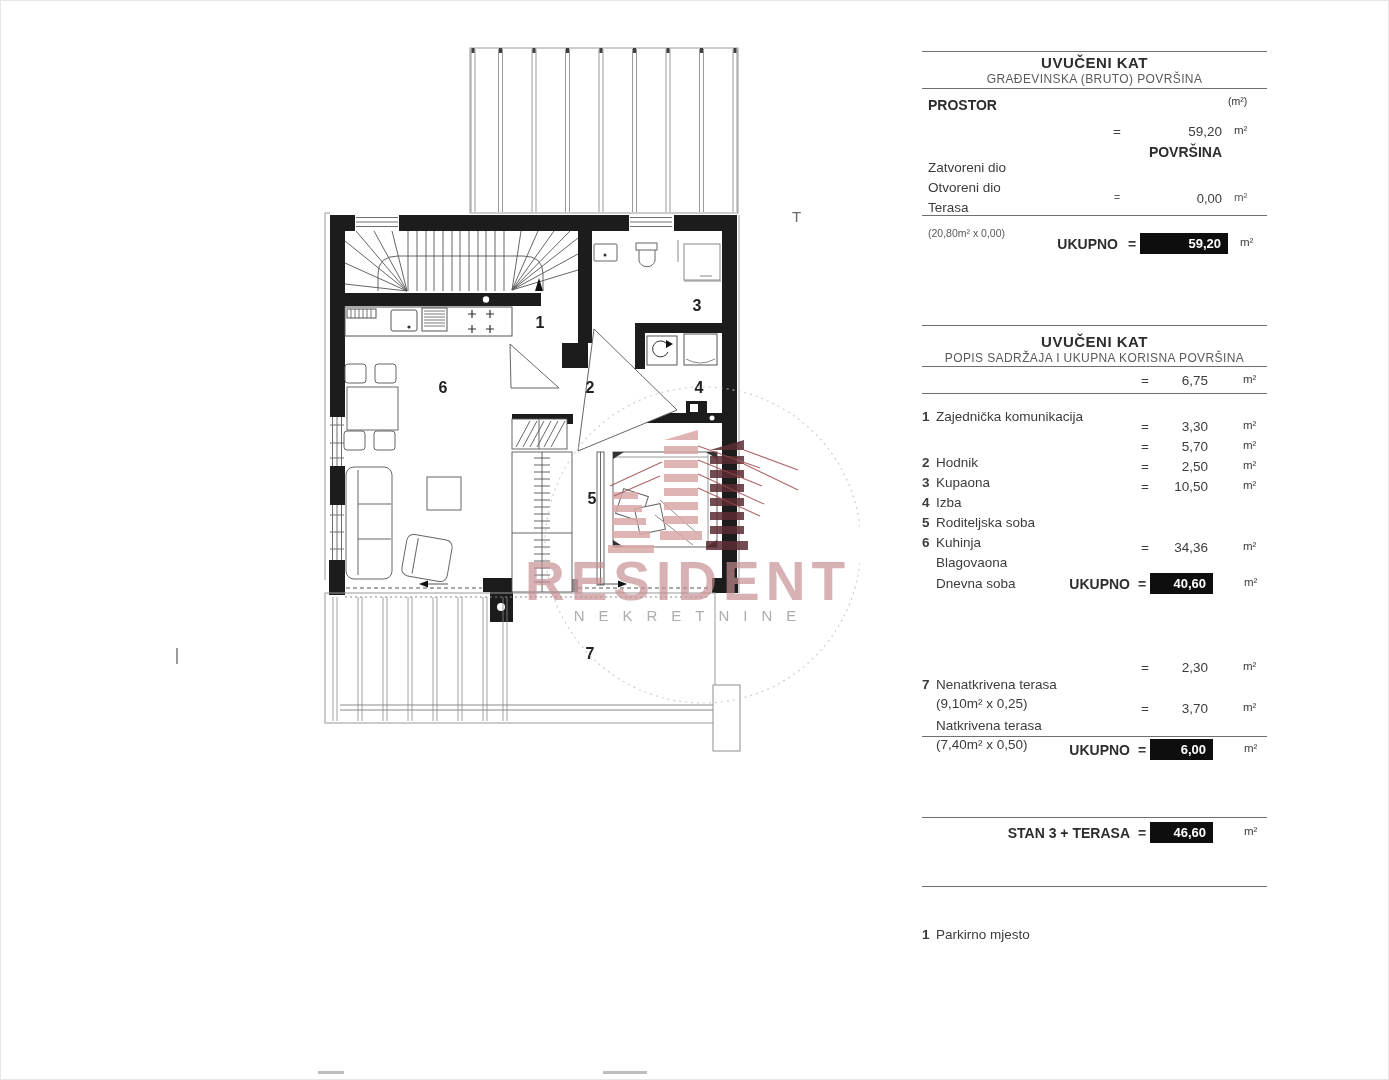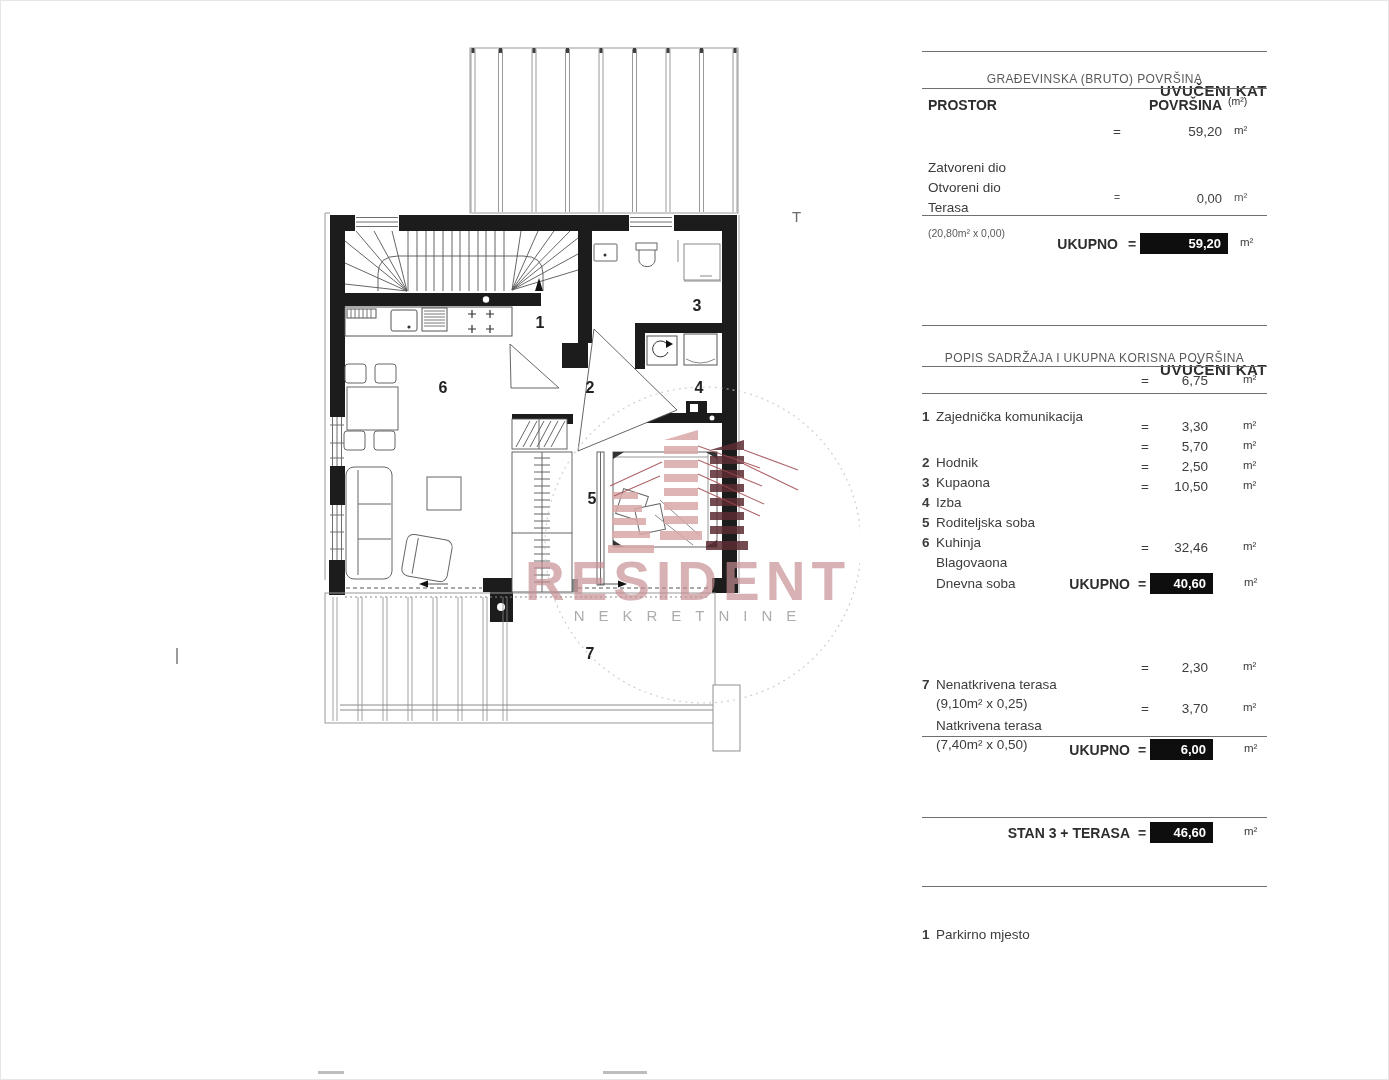--- a/index.html
+++ b/index.html
@@ -2,38 +2,38 @@
 <html><head>
 <meta charset="utf-8">
 <style>
   html,body{margin:0;padding:0;background:#fff;}
   body{width:1389px;height:1080px;position:relative;overflow:hidden;
        font-family:"Liberation Sans",sans-serif;color:#3c3c3c;}
   .page-frame{position:absolute;inset:0;border:1px solid #e6e6e6;pointer-events:none;}
   
   .panel{position:absolute;left:922px;top:40px;width:345px;height:880px;}
   .hr{position:absolute;left:0;width:345px;height:1px;background:#707070;}
-  .ttl{position:absolute;left:0;width:345px;text-align:right;font-weight:bold;
-       font-size:15px;color:#2d2d2d;letter-spacing:.5px;margin-top:28px;}
+  .ttl{position:absolute;left:0;width:345px;text-align:center;font-weight:bold;
+       font-size:15px;color:#2d2d2d;letter-spacing:.5px;}
   .sub{position:absolute;left:0;width:345px;text-align:center;font-size:12px;
        color:#5a5a5a;letter-spacing:.4px;}
   .prow{position:absolute;height:18px;font-size:13.5px;white-space:nowrap;}
   .prow .lbl{position:absolute;left:6px;margin-top:36px;}
   .prow .eq{position:absolute;left:186px;width:18px;text-align:center;}
   .prow .val{position:absolute;left:216px;width:84px;text-align:right;}
   .prow .unit{position:absolute;left:312px;font-size:11.5px;}
   .prow.small{font-size:10.5px;color:#5a5a5a;}
   .t2 .lbl{left:0;}
   .t2 .eq{left:214px;}
   .t2 .val{left:206px;width:80px;}
   .t2 .unit{left:321px;}
   .num{display:inline-block;width:14px;font-weight:bold;}
   .hdr{position:absolute;height:18px;font-weight:bold;font-size:14px;color:#2d2d2d;}
   .hdr .h1{position:absolute;left:6px;}
-  .hdr .h2{position:absolute;left:160px;width:140px;text-align:right;}
+  .hdr .h2{position:absolute;left:160px;width:140px;text-align:right;margin-top:47px;}
   .hdr .h3{position:absolute;left:306px;font-size:10.5px;font-weight:normal;top:-2px;}
   .trow{position:absolute;height:24px;font-size:14px;white-space:nowrap;}
   .trow .tlabel{position:absolute;left:0;width:196px;text-align:right;font-weight:bold;color:#2d2d2d;}
   .trow .teq{position:absolute;left:202px;width:16px;text-align:center;font-weight:bold;}
   .trow .tbox{position:absolute;left:218px;top:-3px;width:88px;height:21px;background:#0e0e0e;
       color:#fff;font-weight:bold;font-size:13px;text-align:right;
       padding:3px 7px 0 0;box-sizing:border-box;}
   .trow .tunit{position:absolute;left:318px;font-size:11.5px;font-weight:normal;}
   .trow.t2t .tlabel{width:208px;}
   .trow.t2t .teq{left:212px;}
@@ -328,21 +328,21 @@
   </div>
   <div class="prow t2" style="top:459px">
     <span class="lbl"><span class="num">6</span><span>Kuhinja</span></span>
   </div>
   <div class="prow t2" style="top:479px">
     <span class="lbl"><span class="num"></span><span>Blagovaona</span></span>
   </div>
   <div class="prow t2" style="top:500px">
     <span class="lbl"><span class="num"></span><span>Dnevna soba</span></span>
     <span class="eq">=</span>
-    <span class="val">32,46</span>
+    <span class="val">34,36</span>
     <span class="unit">m²</span>
   </div>
 
   <div class="trow t2t" style="top:536px">
     <span class="tlabel">UKUPNO</span>
     <span class="teq">=</span>
     <span class="tbox">40,60</span>
     <span class="tunit">m²</span>
   </div>
 

